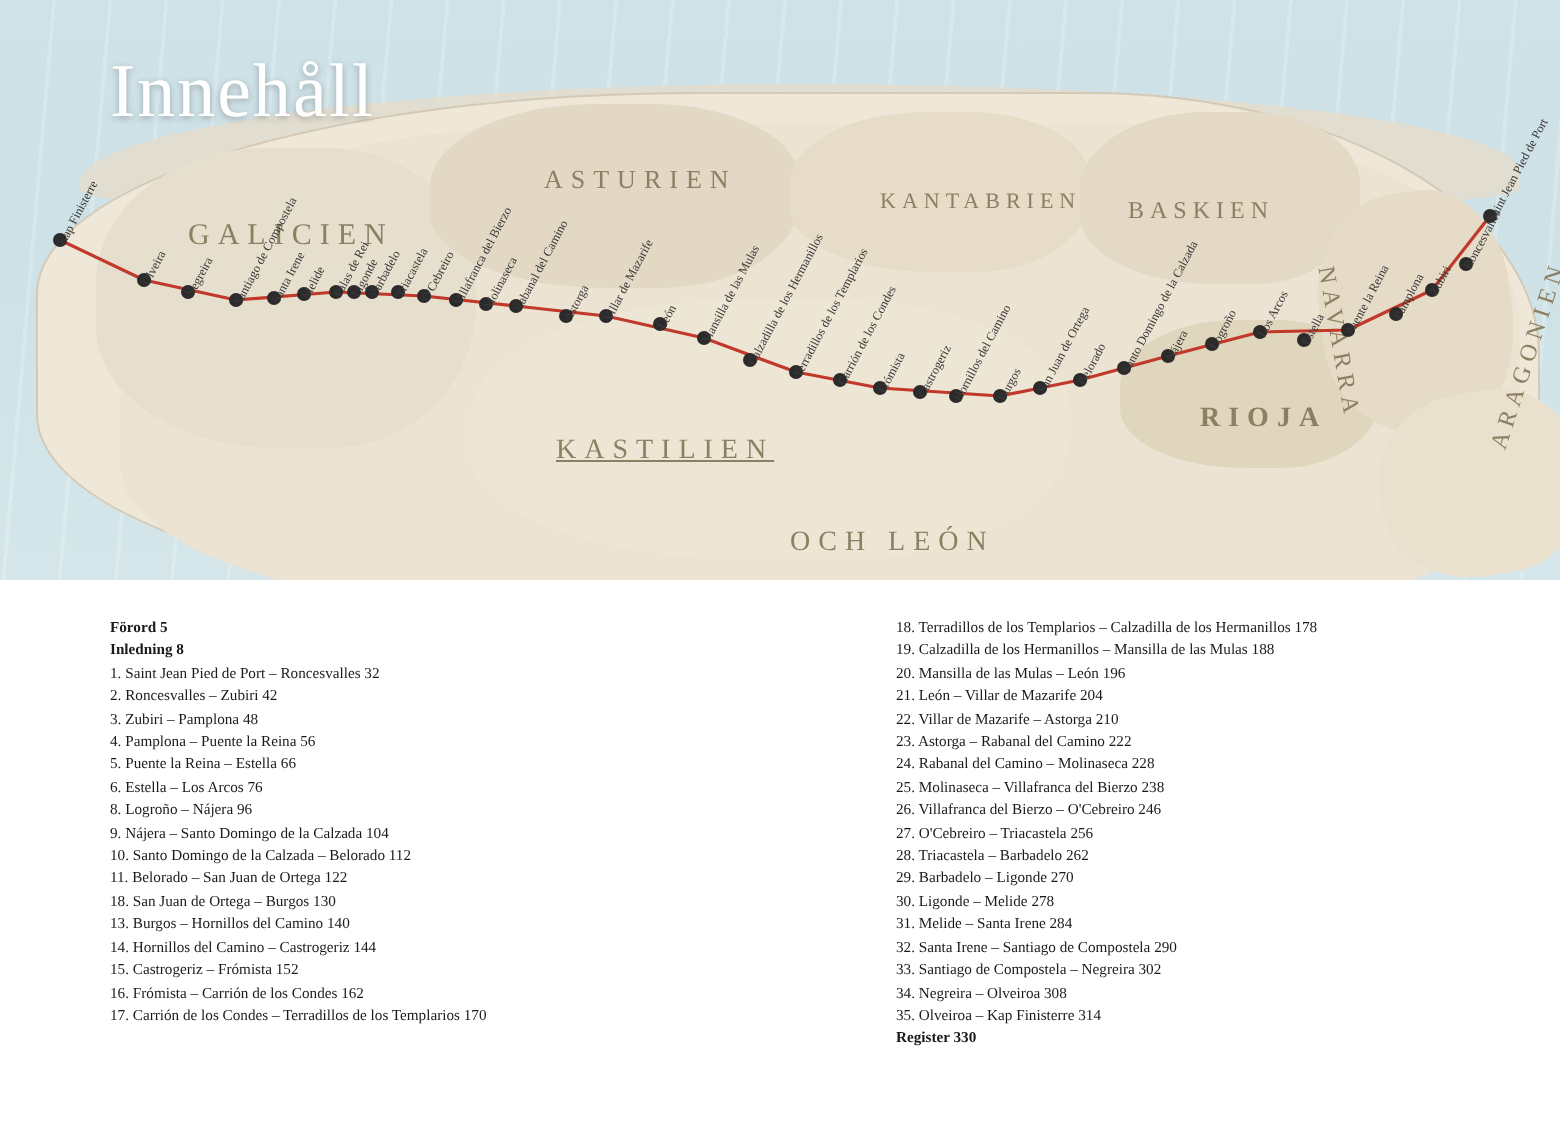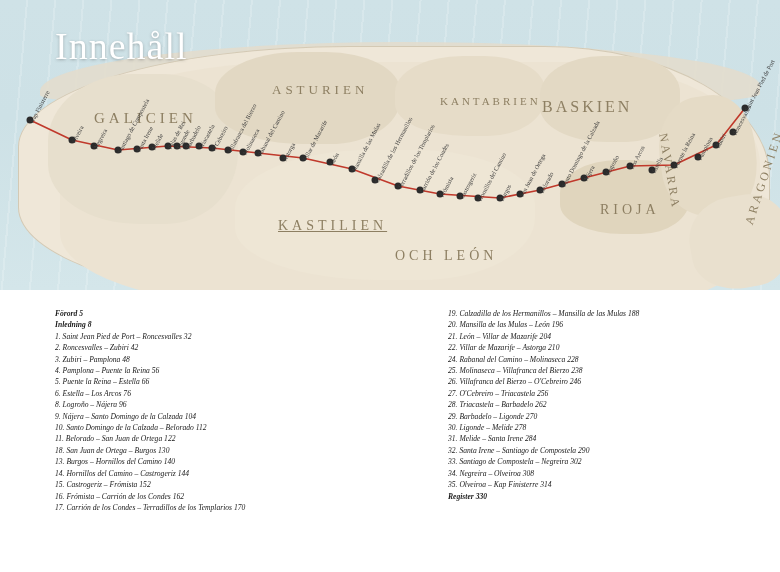--- a/index.html
+++ b/index.html
@@ -35,39 +35,39 @@
   .r-kastilien{left:235px;top:150px;width:300px;height:130px;background:#eee6d5;}
   .r-rioja{left:560px;top:160px;width:130px;height:74px;background:#e0d5bd;}
   .r-navarra{left:660px;top:96px;width:96px;height:120px;background:#e5dbc6;transform:rotate(-8deg);}
   .r-aragonien{left:690px;top:196px;width:100px;height:92px;background:#e9e0ce;transform:rotate(-10deg);}
 
   .region-label{position:absolute;font-family:"Liberation Serif",serif;letter-spacing:3px;
      color:#8d7f62;text-transform:uppercase;font-size:12px;white-space:nowrap;}
   .l-galicien{left:94px;top:110px;font-size:15px;letter-spacing:4px;}
   .l-asturien{left:272px;top:82px;font-size:13px;letter-spacing:4px;}
   .l-kantabrien{left:440px;top:95px;font-size:11px;letter-spacing:3px;}
-  .l-baskien{left:542px;top:98px;font-size:16px;letter-spacing:3px;}
+  .l-baskien{left:564px;top:98px;font-size:12px;letter-spacing:3px;}
   .l-kastilien{left:278px;top:218px;font-size:14px;letter-spacing:4px;text-decoration:underline;}
-  .l-ochleon{left:395px;top:248px;font-size:14px;letter-spacing:4px;}
-  .l-rioja{left:600px;top:202px;font-size:14px;letter-spacing:4px;}
+  .l-ochleon{left:395px;top:264px;font-size:14px;letter-spacing:4px;}
+  .l-rioja{left:600px;top:202px;font-size:14px;letter-spacing:4px;font-weight:bold;}
   .l-navarra{left:670px;top:132px;font-size:12px;letter-spacing:3px;transform:rotate(80deg);transform-origin:left top;}
   .l-aragonien{left:742px;top:222px;font-size:12px;letter-spacing:3px;transform:rotate(-72deg);transform-origin:left top;}
 
   .title{position:absolute;left:55px;top:24px;color:#ffffff;font-size:38px;
     font-family:"Liberation Serif",serif;letter-spacing:1px;
     text-shadow:0 1px 3px rgba(60,60,60,.35);}
 
   .route-svg{position:absolute;left:0;top:0;width:780px;height:290px;}
   .stop{position:absolute;width:7px;height:7px;border-radius:50%;background:#2b2b2b;
      transform:translate(-3.5px,-3.5px);}
   .stop-lbl{position:absolute;font-size:6.2px;color:#3a3a3a;white-space:nowrap;
      font-family:"Liberation Serif",serif;transform-origin:left bottom;}
 
   
-  .toc{position:absolute;left:0;top:290px;width:616px;height:282px;background:#fff;font-style:italic;}
+  .toc{position:absolute;left:0;top:290px;width:616px;height:282px;background:#fff;}
   .col{position:absolute;top:18px;font-size:7.6px;line-height:11.4px;color:#1a1a1a;}
   .col-left{left:55px;width:320px;}
   .col-right{left:448px;width:320px;}
   .entry{white-space:nowrap;}
   .entry.bold{font-weight:bold;}
 </style>
 </head>
 <body>
 
 <div id="page">
@@ -198,24 +198,26 @@
         <div class="entry">10. Santo Domingo de la Calzada – Belorado 112</div>
         <div class="entry">11. Belorado – San Juan de Ortega 122</div>
         <div class="entry">18. San Juan de Ortega – Burgos 130</div>
         <div class="entry">13. Burgos – Hornillos del Camino 140</div>
         <div class="entry">14. Hornillos del Camino – Castrogeriz 144</div>
         <div class="entry">15. Castrogeriz – Frómista 152</div>
         <div class="entry">16. Frómista – Carrión de los Condes 162</div>
         <div class="entry">17. Carrión de los Condes – Terradillos de los Templarios 170</div>
       </div>
     <div class="col col-right" id="toc-right">
+        <div class="entry">18. Terradillos de los Templarios – Calzadilla de los Hermanillos 178</div>
         <div class="entry">19. Calzadilla de los Hermanillos – Mansilla de las Mulas 188</div>
         <div class="entry">20. Mansilla de las Mulas – León 196</div>
         <div class="entry">21. León – Villar de Mazarife 204</div>
         <div class="entry">22. Villar de Mazarife – Astorga 210</div>
+        <div class="entry">23. Astorga – Rabanal del Camino 222</div>
         <div class="entry">24. Rabanal del Camino – Molinaseca 228</div>
         <div class="entry">25. Molinaseca – Villafranca del Bierzo 238</div>
         <div class="entry">26. Villafranca del Bierzo – O'Cebreiro 246</div>
         <div class="entry">27. O'Cebreiro – Triacastela 256</div>
         <div class="entry">28. Triacastela – Barbadelo 262</div>
         <div class="entry">29. Barbadelo – Ligonde 270</div>
         <div class="entry">30. Ligonde – Melide 278</div>
         <div class="entry">31. Melide – Santa Irene 284</div>
         <div class="entry">32. Santa Irene – Santiago de Compostela 290</div>
         <div class="entry">33. Santiago de Compostela – Negreira 302</div>

